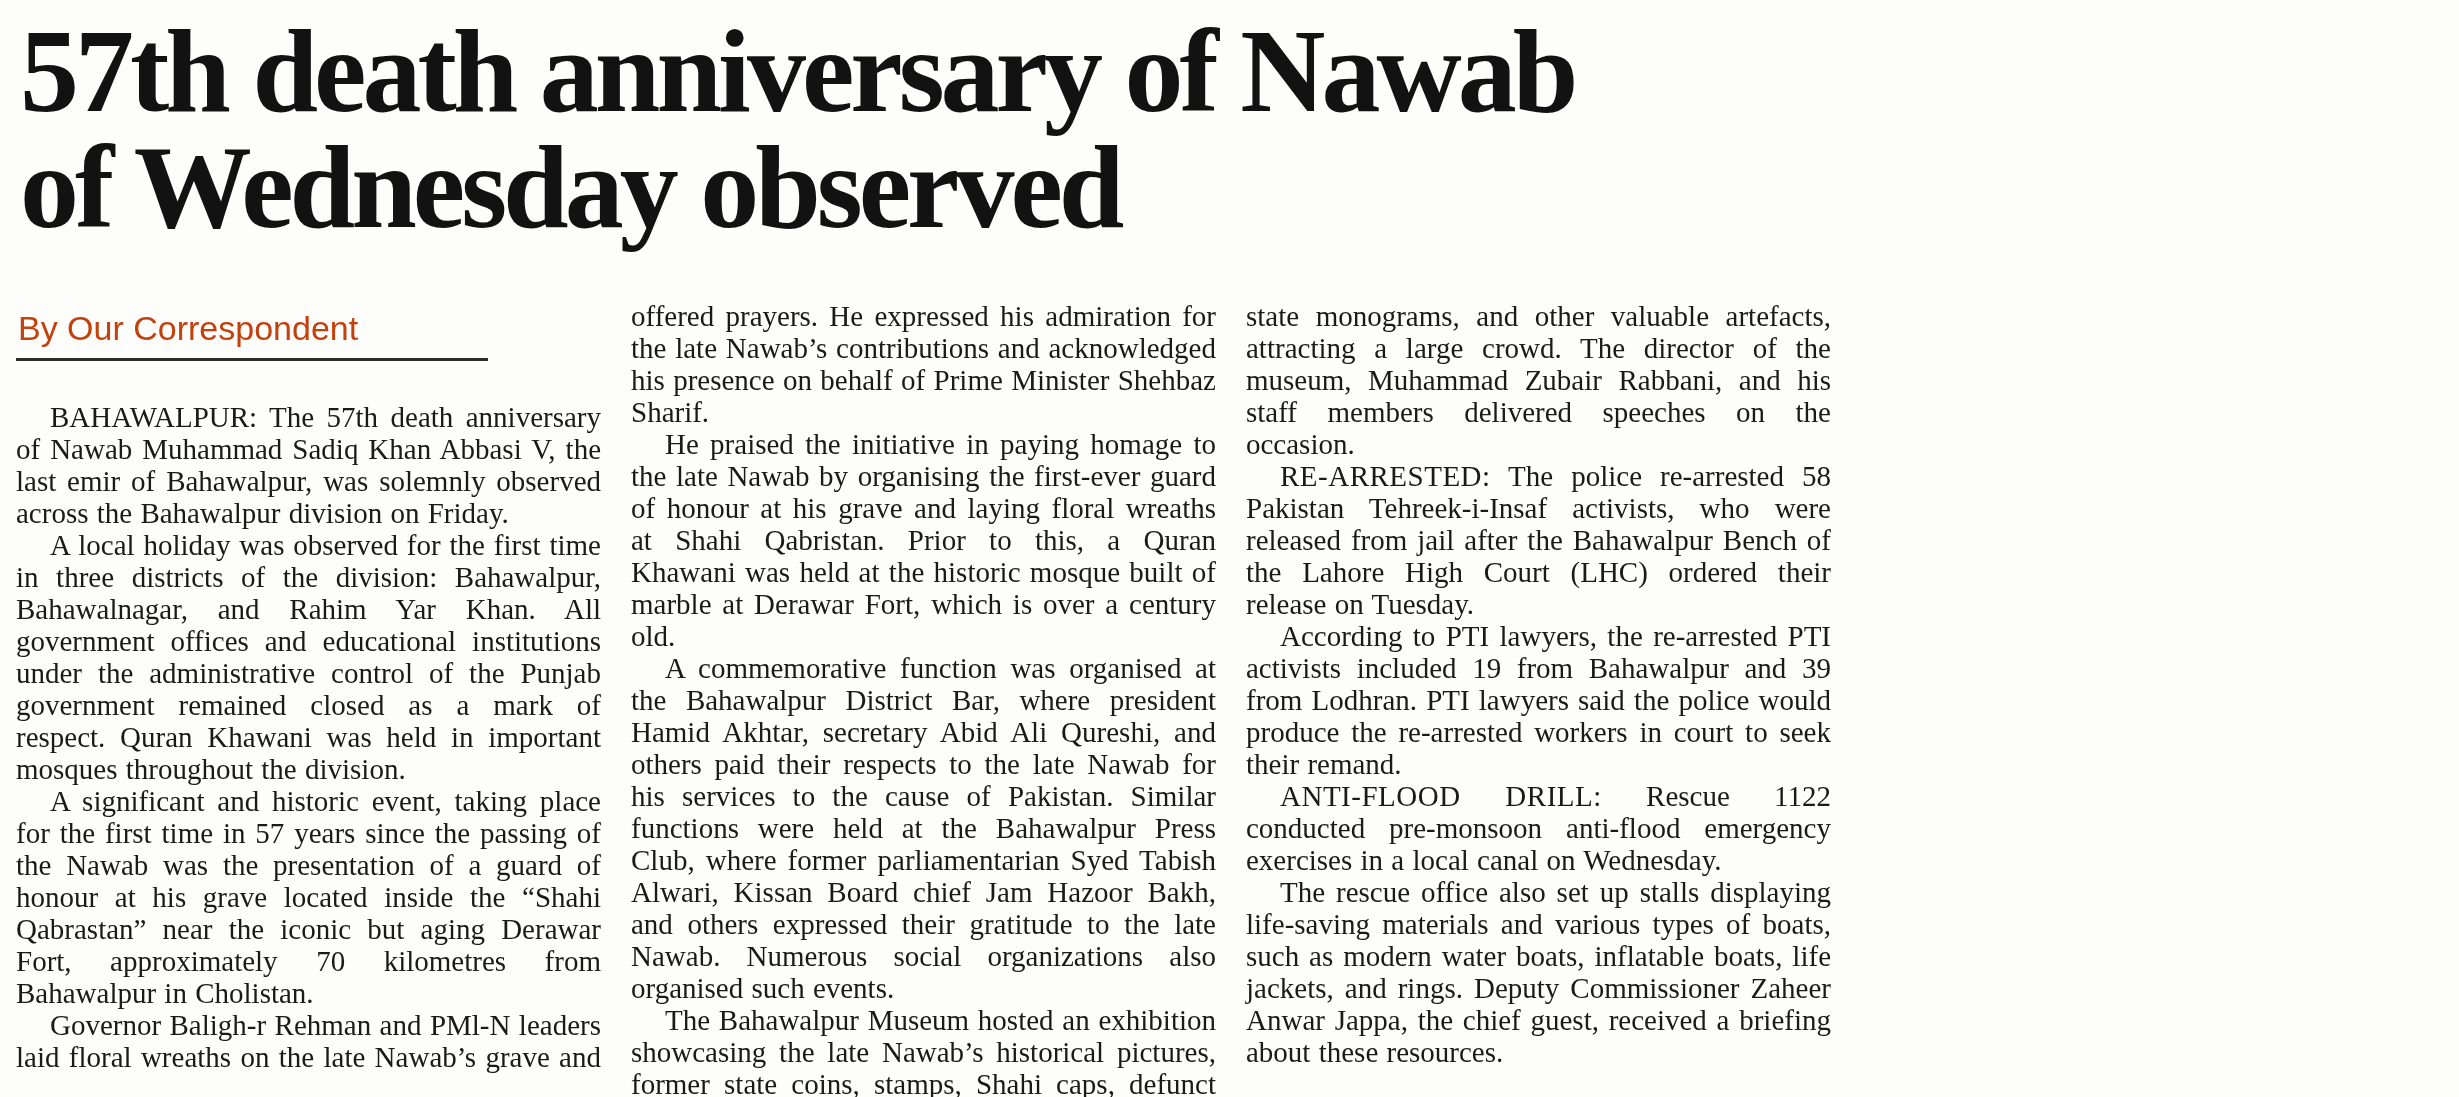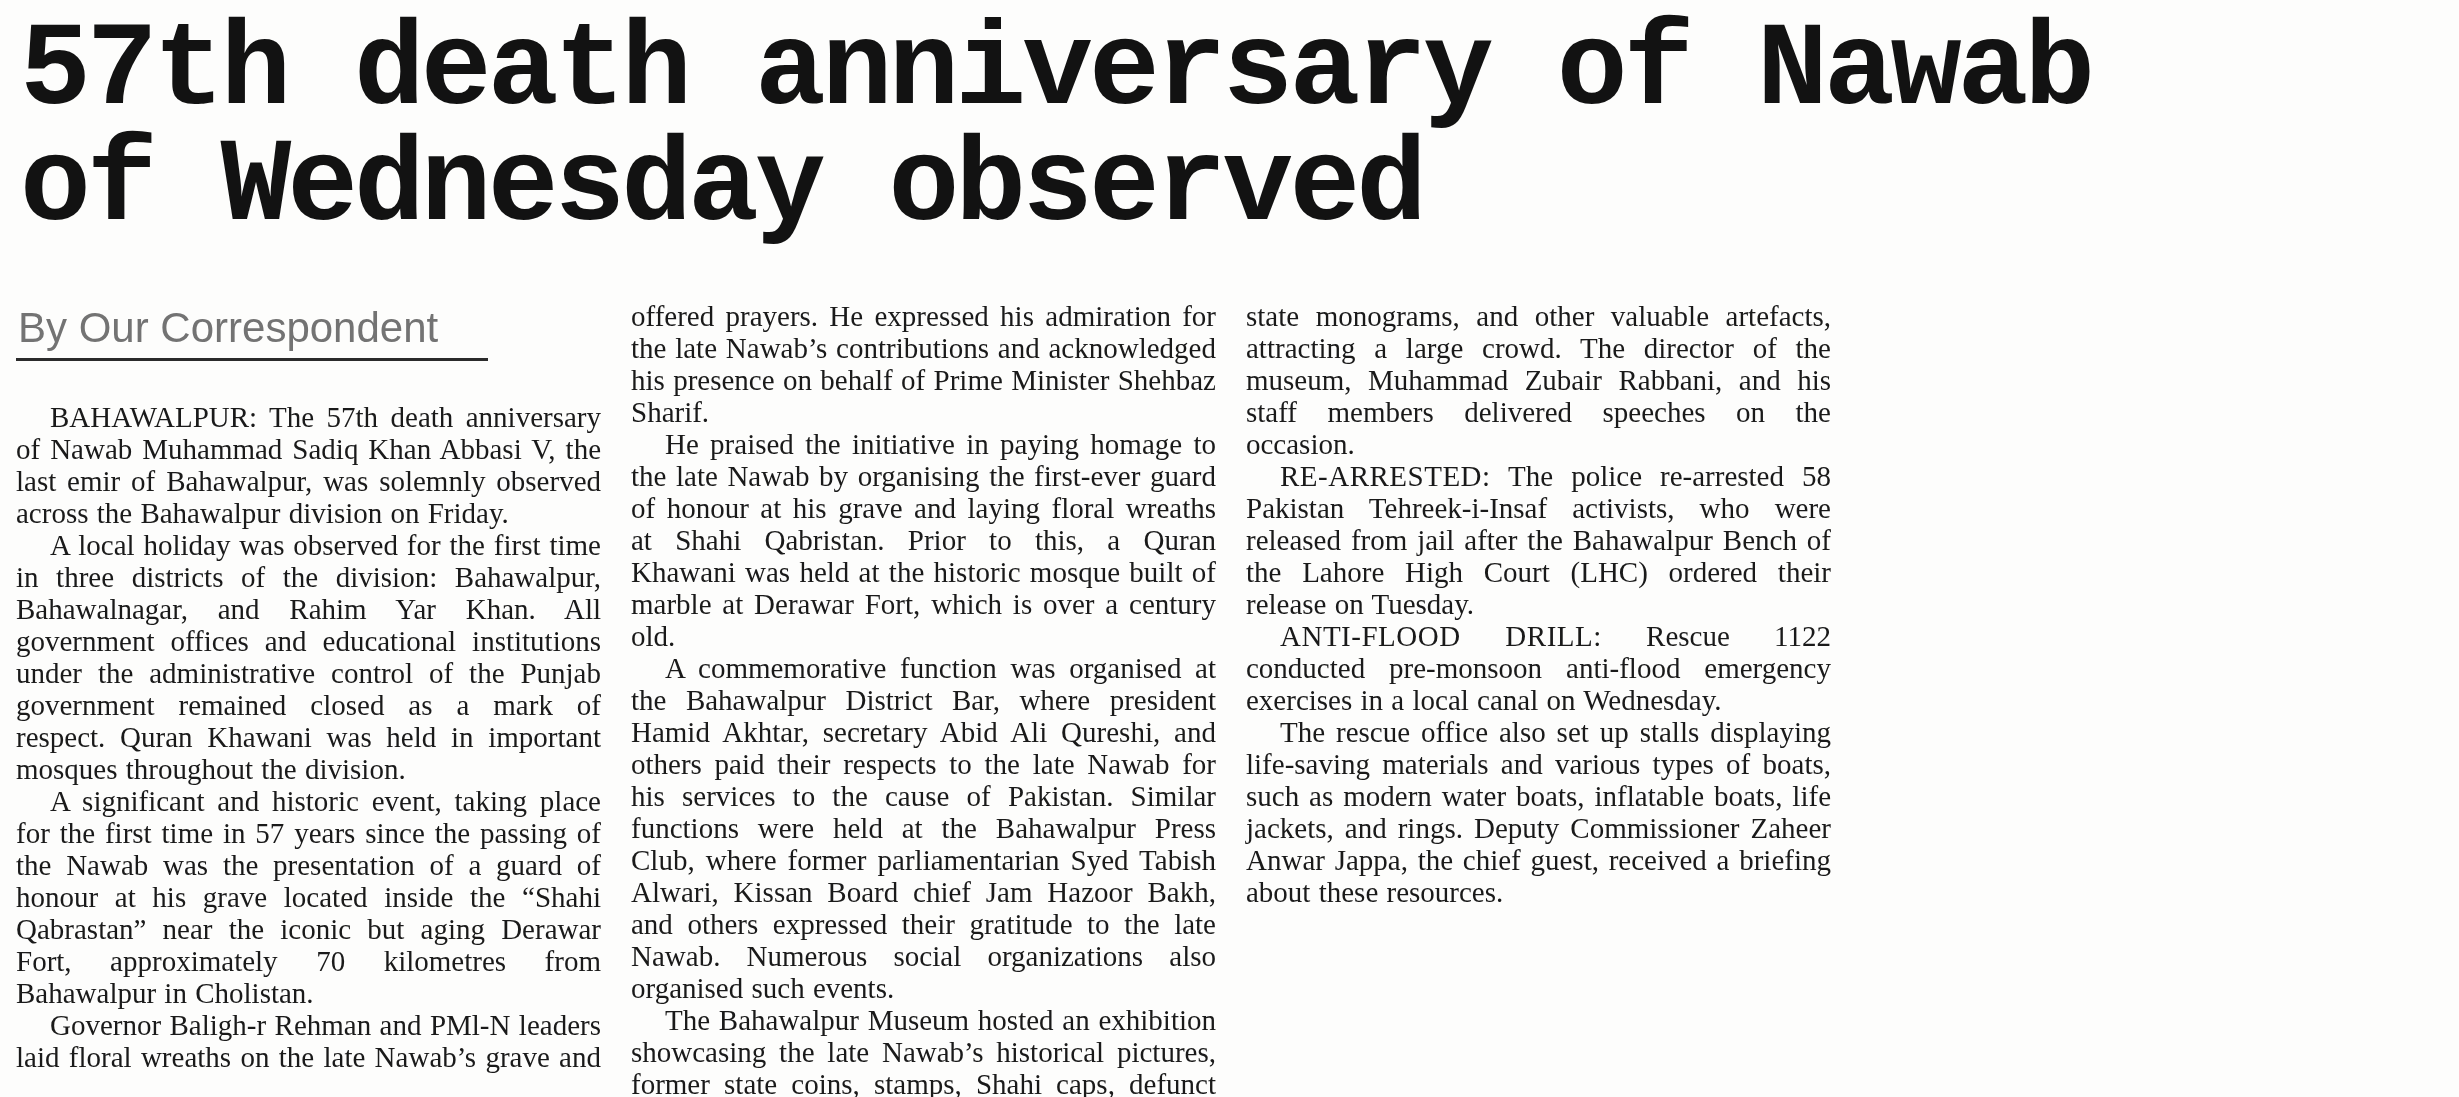--- a/index.html
+++ b/index.html
@@ -18,21 +18,21 @@
   .page {
     width: 2459px;
     height: 1097px;
     background: #fdfdfc;
     padding: 0;
     position: relative;
   }
   
   .headline {
     padding: 14px 0 0 20px;
-    font-family: Liberation Mono, monospace;
+    font-family: Liberation Serif, serif;
     font-weight: bold;
     font-size: 118px;
     line-height: 116px;
     letter-spacing: -4px;
     color: #121212;
     white-space: nowrap;
   }
   
   .article-body {
     position: absolute;
@@ -57,23 +57,23 @@
     text-indent: 34px;
     word-spacing: 1px;
   }
   .lead {
     font-weight: normal;
     letter-spacing: 0.5px;
   }
   
   .byline {
     font-family: "Liberation Sans", sans-serif;
-    font-size: 42px;
+    font-size: 34px;
     line-height: 40px;
-    color: #737373;
+    color: #c2410c;
     width: 470px;
     border-bottom: 3px solid #2b2b2b;
     padding: 8px 0 10px 2px;
     margin-bottom: 40px;
     break-inside: avoid;
     text-align: left;
     text-indent: 0;
   }
 </style>
 </head>
@@ -100,20 +100,21 @@
   <p><span class="lead"></span><span>Governor Baligh-r Rehman and PMl-N leaders laid floral wreaths on the late Nawab’s grave and offered prayers. He expressed his admiration for the late Nawab’s contributions and acknowledged his presence on behalf of Prime Minister Shehbaz Sharif.</span></p>
 
   <p><span class="lead"></span><span>He praised the initiative in paying homage to the late Nawab by organising the first-ever guard of honour at his grave and laying floral wreaths at Shahi Qabristan. Prior to this, a Quran Khawani was held at the historic mosque built of marble at Derawar Fort, which is over a century old.</span></p>
 
   <p><span class="lead"></span><span>A commemorative function was organised at the Bahawalpur District Bar, where president Hamid Akhtar, secretary Abid Ali Qureshi, and others paid their respects to the late Nawab for his services to the cause of Pakistan. Similar functions were held at the Bahawalpur Press Club, where former parliamentarian Syed Tabish Alwari, Kissan Board chief Jam Hazoor Bakh, and others expressed their gratitude to the late Nawab. Numerous social organizations also organised such events.</span></p>
 
   <p><span class="lead"></span><span>The Bahawalpur Museum hosted an exhibition showcasing the late Nawab’s historical pictures, former state coins, stamps, Shahi caps, defunct state monograms, and other valuable artefacts, attracting a large crowd. The director of the museum, Muhammad Zubair Rabbani, and his staff members delivered speeches on the occasion.</span></p>
 
   <p><span class="lead">RE-ARRESTED:</span><span> The police re-arrested 58 Pakistan Tehreek-i-Insaf activists, who were released from jail after the Bahawalpur Bench of the Lahore High Court (LHC) ordered their release on Tuesday.</span></p>
 
+  <p><span class="lead"></span><span>According to PTI lawyers, the re-arrested PTI activists included 19 from Bahawalpur and 39 from Lodhran. PTI lawyers said the police would produce the re-arrested workers in court to seek their remand.</span></p>
 
   <p><span class="lead">ANTI-FLOOD DRILL:</span><span> Rescue 1122 conducted pre-monsoon anti-flood emergency exercises in a local canal on Wednesday.</span></p>
 
 
   <p><span class="lead"></span><span>The rescue office also set up stalls displaying life-saving materials and various types of boats, such as modern water boats, inflatable boats, life jackets, and rings. Deputy Commissioner Zaheer Anwar Jappa, the chief guest, received a briefing about these resources.</span></p>
 
 </div>
   </div>
 
 </div>

